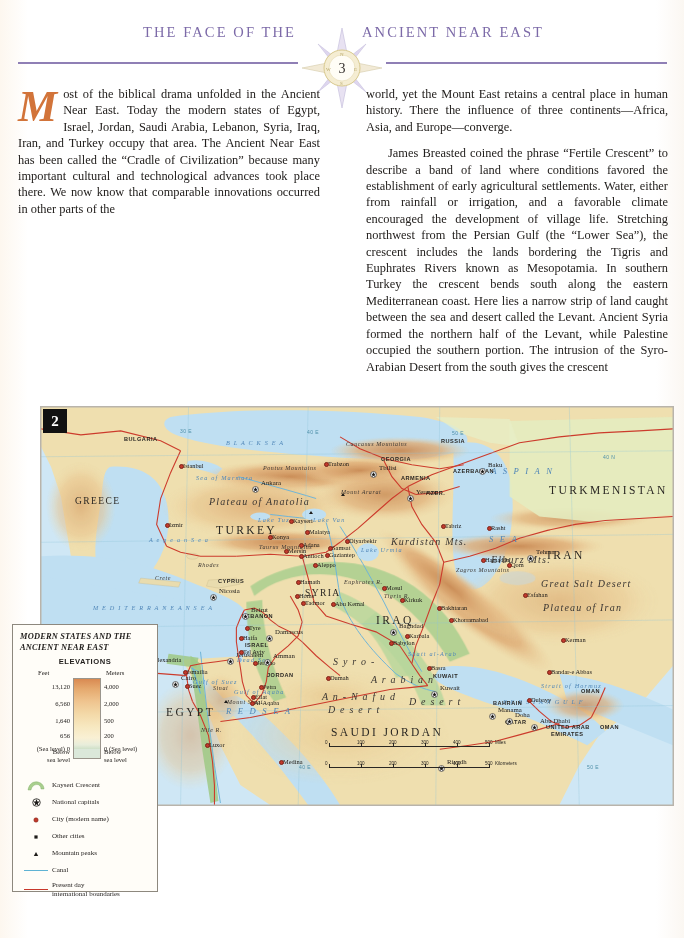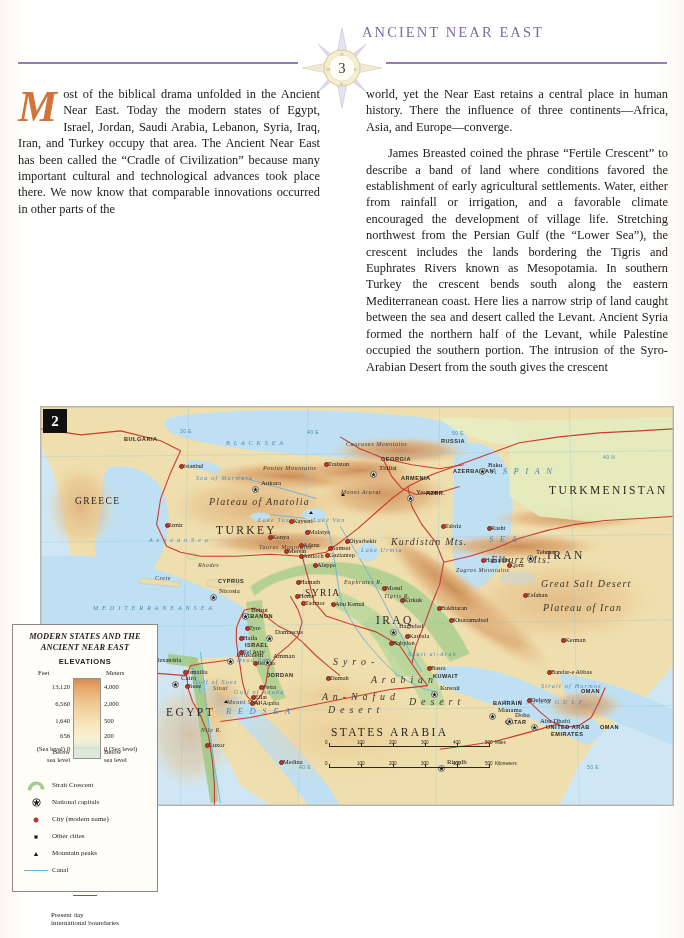--- a/index.html
+++ b/index.html
@@ -154,21 +154,21 @@
     background:#fffdf8;
     border:1px solid #8d887e;
     box-sizing:border-box;
     z-index:40;
     padding:6px 7px;
     font-family:"Liberation Sans", sans-serif;
   }
   .legend-title{
     font-family:"Liberation Serif", serif;
     font-style:italic;font-weight:700;
-    font-size:8.4px;text-align:center;line-height:11px;
+    font-size:8.4px;text-align:left;line-height:11px;
     color:#201d1b;letter-spacing:.2px;
   }
   .legend-sub{
     font-family:"Liberation Sans", sans-serif;
     font-weight:700;font-size:7.6px;text-align:center;
     letter-spacing:.5px;margin-top:4px;color:#201d1b;
   }
   .elev{position:relative;margin-top:3px;height:92px;}
   .elev .feet{
     position:absolute;left:18px;top:0;font-size:6.6px;color:#201d1b;
@@ -199,39 +199,40 @@
   .below-m{position:absolute;left:84px;width:60px;text-align:left;top:79px;
       font-family:"Liberation Serif", serif;font-size:6.6px;line-height:8px;color:#201d1b;}
 
   .legend-items{margin-top:16px;}
   .li{display:flex;align-items:center;height:17px;}
   .li .key{width:32px;display:flex;align-items:center;justify-content:center;flex:0 0 32px;}
   .li .txt{
     font-family:"Liberation Serif", serif;
     font-size:7px;color:#201d1b;line-height:8.4px;
   }
-  .li.tall{height:21px;align-items:center;flex-direction:column;}
+  .li.tall{height:21px;align-items:center;}
   .k-cresc{width:20px;height:12px;}
   .k-line{width:24px;height:0;border-top:1.2px solid #5fb3d4;}
   .k-line.red{border-top:1.2px solid #c8372b;}
 
   
   .scalebar{position:absolute;z-index:20;}
   .sb-line{height:0;border-top:1px solid #2a2723;}
   .sb-tick{position:absolute;width:0;border-left:1px solid #2a2723;height:4px;}
   .sb-lab{position:absolute;font-family:"Liberation Sans", sans-serif;font-size:4.6px;color:#2a2723;}
 </style>
 </head>
 <body>
 
 <div class="page-bg"></div>
 
 <div class="page">
 
   <div class="runhead">
+    <div class="txt left">THE FACE  OF THE</div>
     <div class="txt right">ANCIENT NEAR EAST</div>
     <div class="rule l"></div>
     <div class="rule r"></div>
     <div class="compass">
       <svg viewBox="0 0 84 84" width="84" height="84">
         <g transform="translate(42,42)">
           <polygon points="0,-40 6,-10 0,0 -6,-10" fill="#e8e2f2" stroke="#b9b0d4" stroke-width=".5"></polygon>
           <polygon points="0,40 6,10 0,0 -6,10" fill="#e8e2f2" stroke="#b9b0d4" stroke-width=".5"></polygon>
           <polygon points="-40,0 -10,6 0,0 -10,-6" fill="#f2ead6" stroke="#cfc49f" stroke-width=".5"></polygon>
           <polygon points="40,0 10,6 0,0 10,-6" fill="#f2ead6" stroke="#cfc49f" stroke-width=".5"></polygon>
@@ -254,21 +255,21 @@
   </div>
 
   <div class="col left">
     <div class="dropcap-wrap">
       <span class="dropcap">M</span>
       <p class="body">ost of the biblical drama unfolded in the Ancient Near East. Today the modern states of Egypt, Israel, Jordan, Saudi Arabia, Lebanon, Syria, Iraq, Iran, and Turkey occupy that area. The Ancient Near East has been called the “Cradle of Civilization” because many important cultural and technological advances took place there. We now know that comparable innovations occurred in other parts of the</p>
     </div>
   </div>
 
   <div class="col right">
-    <p class="body">world, yet the Near East retains a central place in human history. There the influence of three continents—Africa, Asia, and Europe—converge.</p>
+    <p class="body">world, yet the Mount East retains a central place in human history. There the influence of three continents—Africa, Asia, and Europe—converge.</p>
     <p class="body indent">James Breasted coined the phrase “Fertile Crescent” to describe a band of land where conditions favored the establishment of early agricultural settlements. Water, either from rainfall or irrigation, and a favorable climate encouraged the development of village life. Stretching northwest from the Persian Gulf (the “Lower Sea”), the crescent includes the lands bordering the Tigris and Euphrates Rivers known as Mesopotamia. In southern Turkey the crescent bends south along the eastern Mediterranean coast. Here lies a narrow strip of land caught between the sea and desert called the Levant. Ancient Syria formed the northern half of the Levant, while Palestine occupied the southern portion. The intrusion of the Syro-Arabian Desert from the south gives the crescent</p>
   </div>
 
   <div class="figure">
 
     <div class="map-canvas">
       <svg viewBox="0 0 634 400" preserveAspectRatio="none">
         <defs>
           <linearGradient id="landlow" x1="0" y1="0" x2="0" y2="1">
             <stop offset="0%" stop-color="#f2e2b4"></stop>
@@ -474,21 +475,21 @@
         <div class="lbl phys sm" style="left: 186px; top: 292px;">Mount Sinai</div>
         <div class="lbl phys sm" style="left: 303px; top: 172px;">Euphrates R.</div>
         <div class="lbl phys sm" style="left: 343px; top: 186px;">Tigris R.</div>
         <div class="lbl phys sm" style="left: 160px; top: 320px;">Nile R.</div>
         <div class="lbl phys sm" style="left: 114px; top: 168px;">Crete</div>
         <div class="lbl phys sm" style="left: 157px; top: 155px;">Rhodes</div>
         <div class="lbl country big" style="left: 175px; top: 118px;">TURKEY</div>
         <div class="lbl country big" style="left: 506px; top: 143px;">IRAN</div>
         <div class="lbl country big" style="left: 125px; top: 300px;">EGYPT</div>
         <div class="lbl country big" style="left: 508px; top: 78px;">TURKMENISTAN</div>
-        <div class="lbl country big" style="left: 290px; top: 320px;">STATES ARABIA</div>
+        <div class="lbl country big" style="left: 290px; top: 320px;">SAUDI JORDAN</div>
         <div class="lbl country big" style="left: 335px; top: 208px;">IRAQ</div>
         <div class="lbl country" style="left: 264px; top: 182px;">SYRIA</div>
         <div class="lbl country" style="left: 34px; top: 90px;">GREECE</div>
         <div class="lbl small-country" style="left: 83px; top: 30px;">BULGARIA</div>
         <div class="lbl small-country" style="left: 400px; top: 32px;">RUSSIA</div>
         <div class="lbl small-country" style="left: 340px; top: 50px;">GEORGIA</div>
         <div class="lbl small-country" style="left: 360px; top: 69px;">ARMENIA</div>
         <div class="lbl small-country" style="left: 412px; top: 62px;">AZERBAIJAN</div>
         <div class="lbl small-country" style="left: 385px; top: 84px;">AZER.</div>
         <div class="lbl small-country" style="left: 177px; top: 172px;">CYPRUS</div>
@@ -752,21 +753,21 @@
 sea level</div>
     </div>
 
     <div class="legend-items" id="legend-items">
         <div class="li">
           <span class="key">
             <svg class="k-cresc" viewBox="0 0 20 12">
               <path d="M2,10 C3,4 7,1 12,2 C16,3 18,6 18,9 L15,9 C15,6 13,4.5 11,4.5 C7.5,4.5 5.5,7 5,10 Z" fill="#a9cf8e" stroke="#79a861" stroke-width=".4"></path>
             </svg>
           </span>
-          <span class="txt" style="white-space: pre-line;">Strait Crescent</span>
+          <span class="txt" style="white-space: pre-line;">Kayseri Crescent</span>
         </div>
         <div class="li">
           <span class="key">
             <svg width="9" height="9" viewBox="0 0 10 10">
               <circle cx="5" cy="5" r="4.2" fill="none" stroke="#1d1b19" stroke-width=".9"></circle>
               <polygon points="5,1.2 6,4 8.8,4 6.5,5.8 7.4,8.6 5,6.9 2.6,8.6 3.5,5.8 1.2,4 4,4" fill="#1d1b19"></polygon>
             </svg>
           </span>
           <span class="txt" style="white-space: pre-line;">National capitals</span>
         </div>

